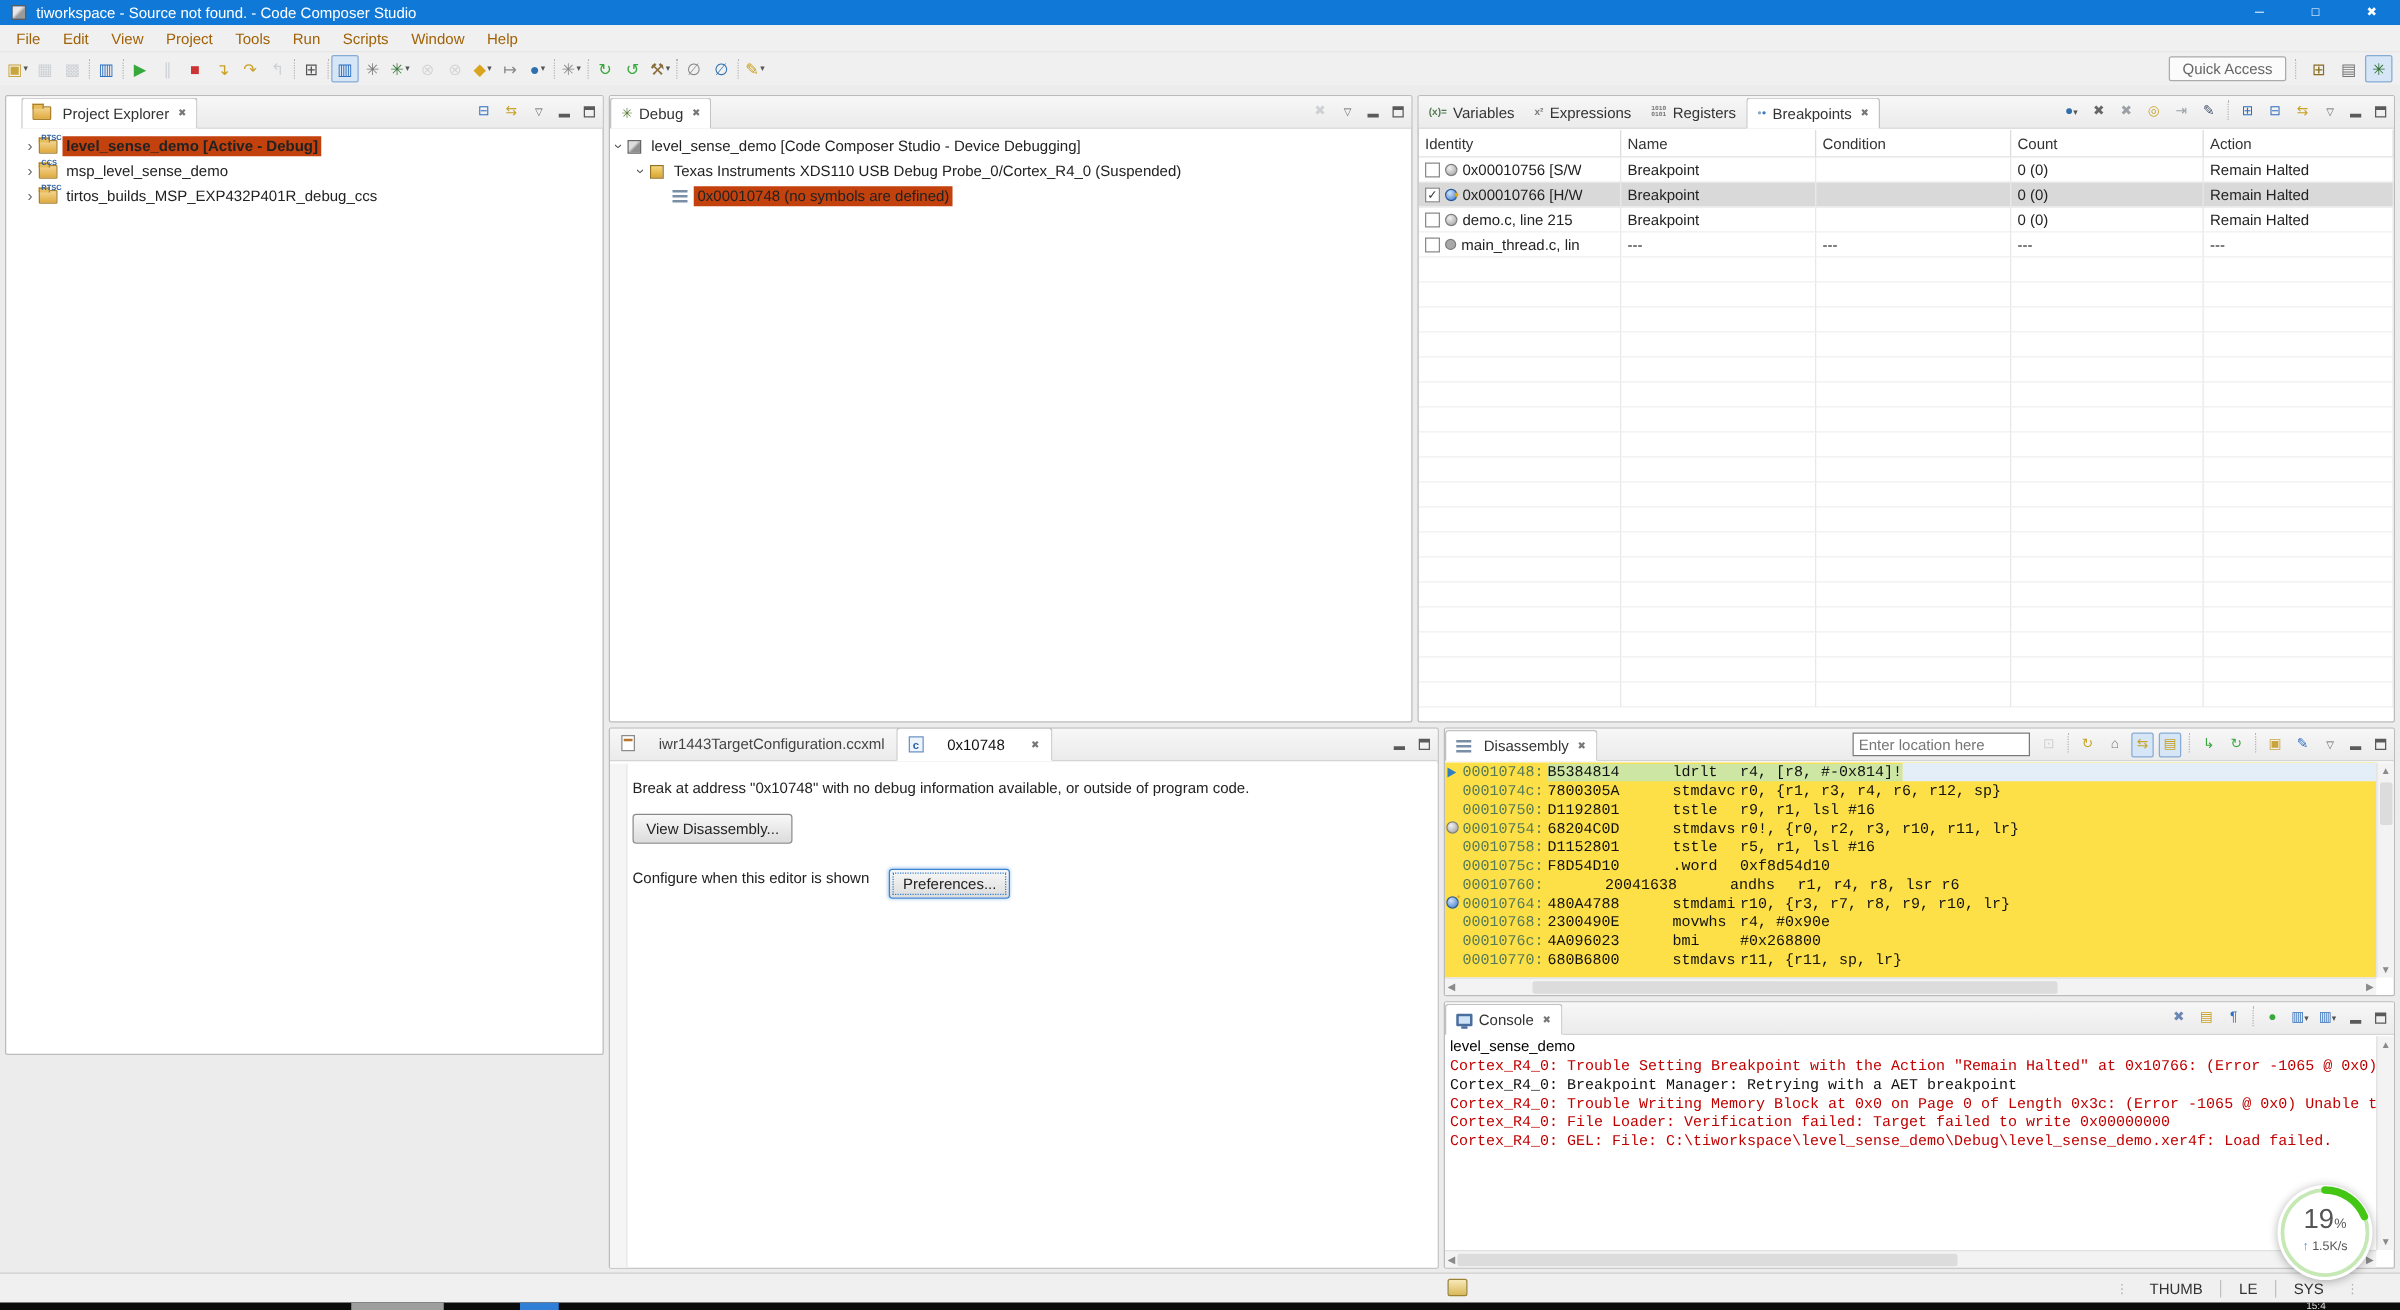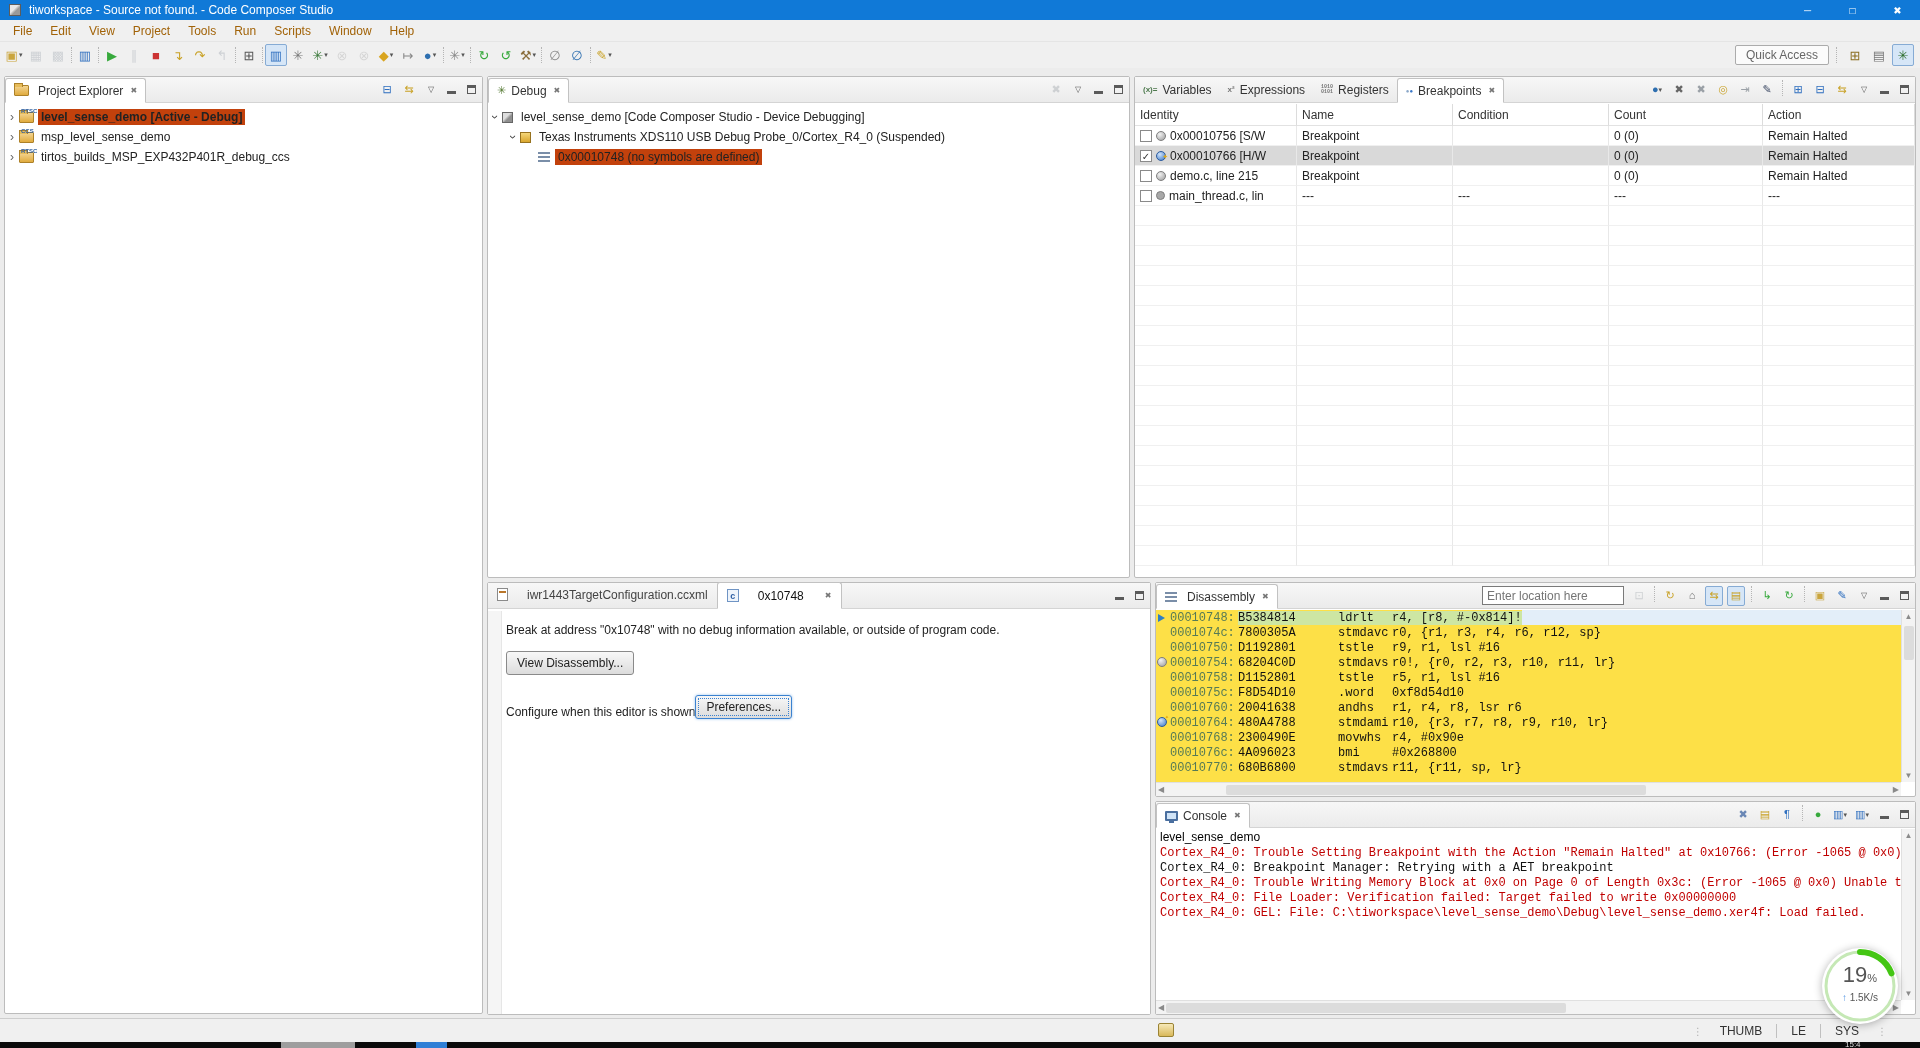--- a/index.html
+++ b/index.html
@@ -289,21 +289,21 @@
           <div class="tbtn">
             <span class="g" style="color: rgb(119, 119, 119);">▤</span>
           </div>
           <div class="tbtn selected">
             <span class="g" style="color: rgb(47, 111, 47);">✳</span>
           </div>
         </div>
     </div>
   </div>
 
-  <div class="panel" style="left:4px;top:76px;width:479px;height:938px;">
+  <div class="panel" style="left:4px;top:76px;width:479px;height:768px;padding-left:12px;">
     <div class="ptabs">
       <div class="vtab active">
         <span class="foldr"></span>
         <span>Project Explorer</span>
         <span class="tab-close">✖</span>
       </div>
       <div class="pchrome">
         <span id="pe-tools" style="display:flex;gap:4px;">
             <div class="micro">
               <span class="g" style="color: rgb(47, 111, 191);">⊟</span>
@@ -654,21 +654,21 @@
           </span>
       </div>
     </div>
     <div id="editor-body">
       <div id="editor-ruler"></div>
       <div style="position:absolute;left:18px;top:12px;right:8px;">
         <div>Break at address "0x10748" with no debug information available, or outside of program code.</div>
         <div style="margin-top:14px;">
           <span class="ebtn">View Disassembly...</span>
         </div>
-        <div style="margin-top:20px;display:flex;align-items:flex-end;gap:0;">
+        <div style="margin-top:20px;display:flex;align-items:flex-start;gap:16px;">
           <span>Configure when this editor is shown</span>
           <span class="ebtn focus">Preferences...</span>
         </div>
       </div>
     </div>
   </div>
 
   <div class="panel" style="left:1155px;top:582px;width:761px;height:215px;">
     <div class="ptabs">
       <div class="vtab active">
@@ -723,21 +723,21 @@
           </span>
       </div>
     </div>
     <div id="dis-body" class="mono">
         <div class="dline cur"><span class="dmark"><span class="pc-arrow"></span></span><span class="daddr">00010748:</span><span class="hl" style="display: flex;"><span class="dop">B5384814</span><span class="dmn">ldrlt</span><span class="dops">r4, [r8, #-0x814]!</span></span><span class="fill"></span></div>
         <div class="dline"><span class="dmark"></span><span class="daddr">0001074c:</span><span style="display: flex;"><span class="dop">7800305A</span><span class="dmn">stmdavc</span><span class="dops">r0, {r1, r3, r4, r6, r12, sp}</span></span></div>
         <div class="dline"><span class="dmark"></span><span class="daddr">00010750:</span><span style="display: flex;"><span class="dop">D1192801</span><span class="dmn">tstle</span><span class="dops">r9, r1, lsl #16</span></span></div>
         <div class="dline"><span class="dmark"><span class="ball gray"></span></span><span class="daddr">00010754:</span><span style="display: flex;"><span class="dop">68204C0D</span><span class="dmn">stmdavs</span><span class="dops">r0!, {r0, r2, r3, r10, r11, lr}</span></span></div>
         <div class="dline"><span class="dmark"></span><span class="daddr">00010758:</span><span style="display: flex;"><span class="dop">D1152801</span><span class="dmn">tstle</span><span class="dops">r5, r1, lsl #16</span></span></div>
         <div class="dline"><span class="dmark"></span><span class="daddr">0001075c:</span><span style="display: flex;"><span class="dop">F8D54D10</span><span class="dmn">.word</span><span class="dops">0xf8d54d10</span></span></div>
-        <div class="dline"><span class="dmark"></span><span class="daddr">00010760:</span><span style="display: flex;"><span class="dop">20041638</span><span class="dmn">andhs</span><span class="dops">r1, r4, r8, lsr r6</span></span></div>
+        <div class="dline"><span class="dmark"></span><span class="daddr">00010760:</span><span style="display: flex; margin-left: 46px;"><span class="dop">20041638</span><span class="dmn">andhs</span><span class="dops">r1, r4, r8, lsr r6</span></span></div>
         <div class="dline"><span class="dmark"><span class="ball blue"></span></span><span class="daddr">00010764:</span><span style="display: flex;"><span class="dop">480A4788</span><span class="dmn">stmdami</span><span class="dops">r10, {r3, r7, r8, r9, r10, lr}</span></span></div>
         <div class="dline"><span class="dmark"></span><span class="daddr">00010768:</span><span style="display: flex;"><span class="dop">2300490E</span><span class="dmn">movwhs</span><span class="dops">r4, #0x90e</span></span></div>
         <div class="dline"><span class="dmark"></span><span class="daddr">0001076c:</span><span style="display: flex;"><span class="dop">4A096023</span><span class="dmn">bmi</span><span class="dops">#0x268800</span></span></div>
         <div class="dline"><span class="dmark"></span><span class="daddr">00010770:</span><span style="display: flex;"><span class="dop">680B6800</span><span class="dmn">stmdavs</span><span class="dops">r11, {r11, sp, lr}</span></span></div>
       </div>
     <div class="vscroll" style="top:27px;bottom:14px;">
       <span class="sarr">▲</span>
         <span class="sthumb" style="width:10px;height:34px;position:absolute;top:16px;left:2px;"></span>
         <span class="sarr">▼</span>
     </div>

